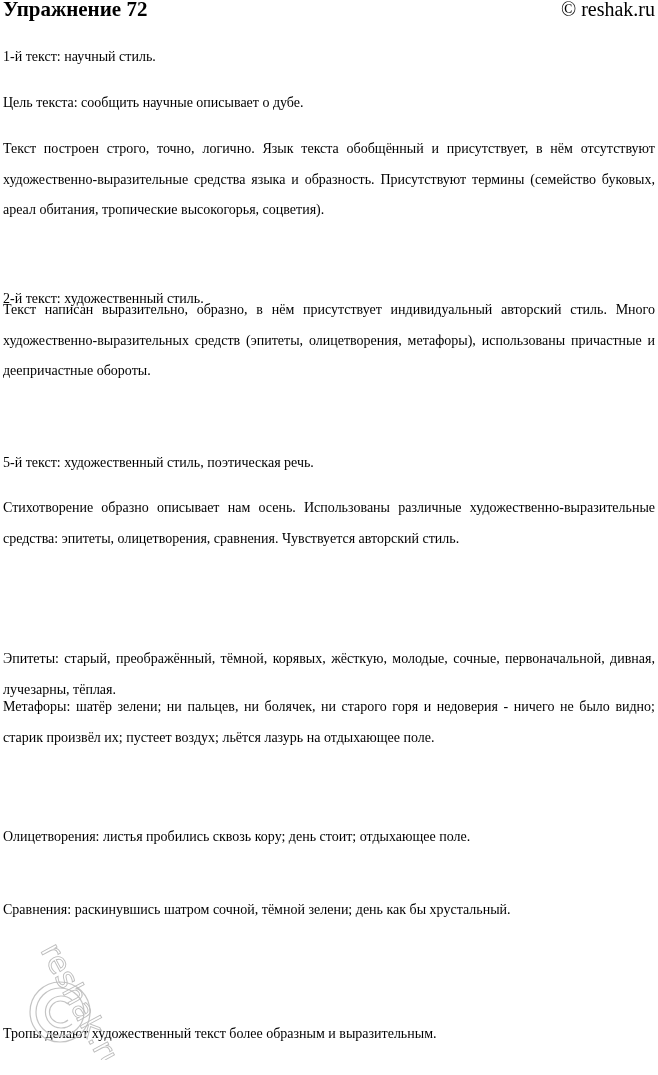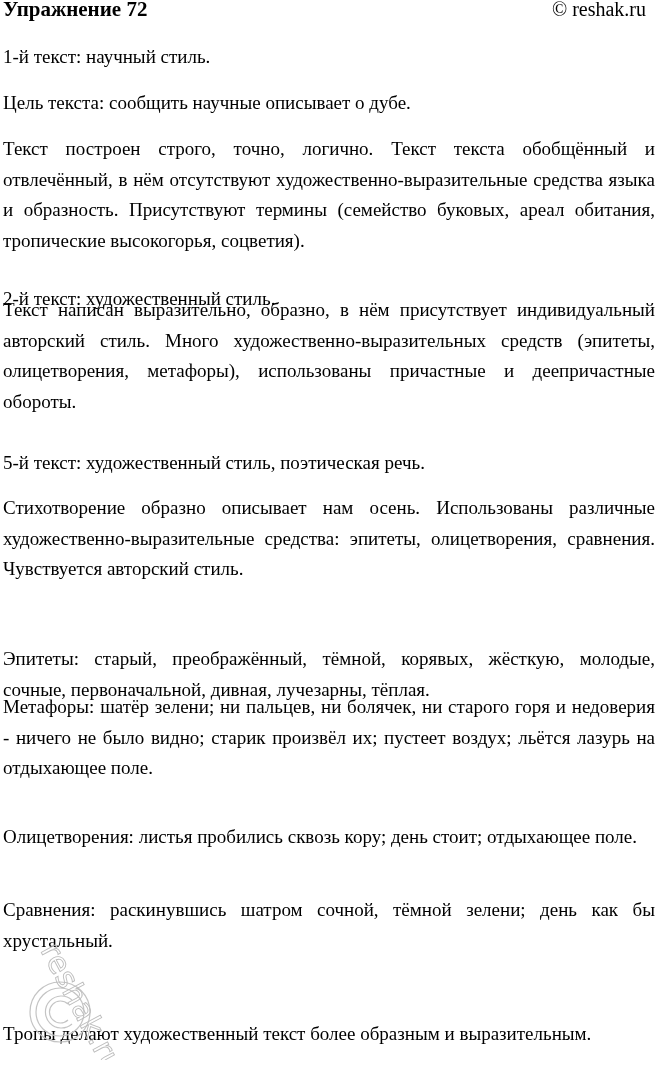--- a/index.html
+++ b/index.html
@@ -2,46 +2,46 @@
 <html><head>
   <meta charset="utf-8">
   <style>
     html, body { margin: 0; padding: 0; background: #ffffff; }
     body {
       width: 658px; height: 1075px; position: relative; overflow: hidden;
       font-family: "Liberation Serif", "DejaVu Serif", serif;
       color: #000000;
     }
     .header {
-      position: absolute; left: 3px; right: 12px; top: 0; height: 26px;
+      position: absolute; left: 3px; right: 3px; top: 0; height: 26px;
       display: flex; justify-content: space-between; align-items: flex-start; text-align: center;
     }
     .title { font-weight: bold; font-size: 21px; line-height: 24px; margin-top: -3px; }
     .site { font-size: 20px; line-height: 24px; margin-top: -3px; }
     .p {
       position: absolute; left: 3px; width: 652px;
-      font-size: 19px; line-height: 30.5px;
+      font-size: 14px; line-height: 30.5px;
       text-align: justify; margin: 0;
     }
     .watermark {
       position: absolute; left: 22px; top: 920px; width: 140px; height: 140px;
       pointer-events: none;
     }
   </style>
 </head>
 <body>
 
 <div class="header">
   <div class="title">Упражнение 72</div>
   <div class="site">© reshak.ru</div>
 </div>
 
 <p class="p" style="top:42px">1-й текст: научный стиль.</p>
 <p class="p" style="top:88px">Цель текста: сообщить научные описывает о дубе.</p>
-<p class="p" style="top:134px">Текст построен строго, точно, логично. Текст текста обобщённый и отвлечённый, в нём отсутствуют художественно-выразительные средства языка и образность. Присутствуют термины (семейство буковых, ареал обитания, тропические высокогорья, соцветия).</p>
+<p class="p" style="top:134px">Текст построен строго, точно, логично. Язык текста обобщённый и присутствует, в нём отсутствуют художественно-выразительные средства языка и образность. Присутствуют термины (семейство буковых, ареал обитания, тропические высокогорья, соцветия).</p>
 <p class="p" style="top:284px">2-й текст: художественный стиль.</p>
 <p class="p" style="top:295px">Текст написан выразительно, образно, в нём присутствует индивидуальный авторский стиль. Много художественно-выразительных средств (эпитеты, олицетворения, метафоры), использованы причастные и деепричастные обороты.</p>
 <p class="p" style="top:448px">5-й текст: художественный стиль, поэтическая речь.</p>
 <p class="p" style="top:493px">Стихотворение образно описывает нам осень. Использованы различные художественно-выразительные средства: эпитеты, олицетворения, сравнения. Чувствуется авторский стиль.</p>
 <p class="p" style="top:644px">Эпитеты: старый, преображённый, тёмной, корявых, жёсткую, молодые, сочные, первоначальной, дивная, лучезарны, тёплая.</p>
 <p class="p" style="top:692px">Метафоры: шатёр зелени; ни пальцев, ни болячек, ни старого горя и недоверия - ничего не было видно; старик произвёл их; пустеет воздух; льётся лазурь на отдыхающее поле.</p>
 <p class="p" style="top:822px">Олицетворения: листья пробились сквозь кору; день стоит; отдыхающее поле.</p>
 <p class="p" style="top:895px">Сравнения: раскинувшись шатром сочной, тёмной зелени; день как бы хрустальный.</p>
 <p class="p" style="top:1019px">Тропы делают художественный текст более образным и выразительным.</p>
 

